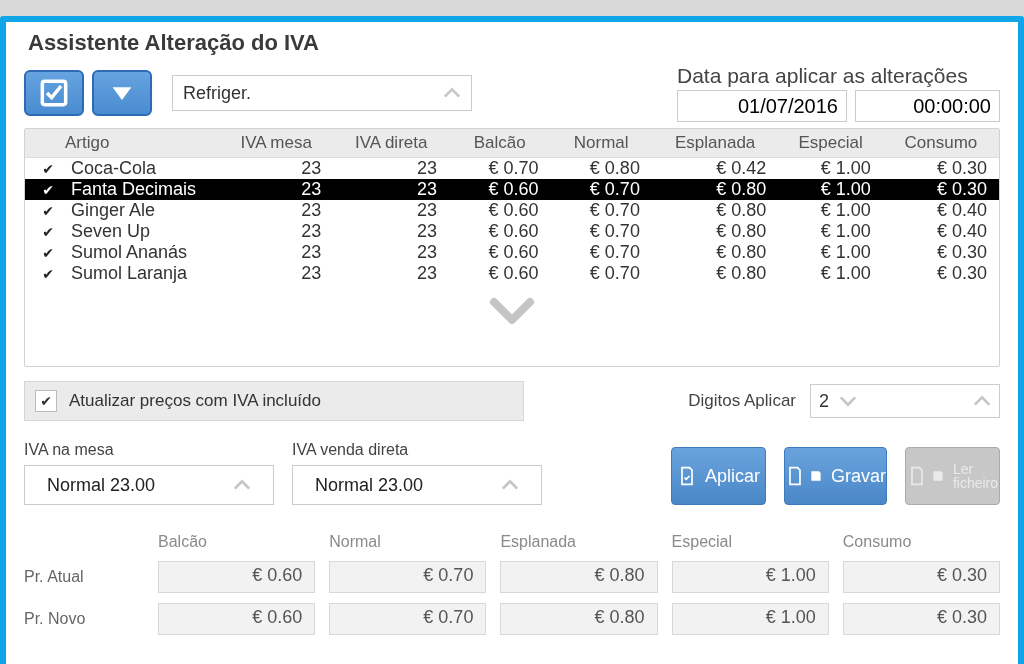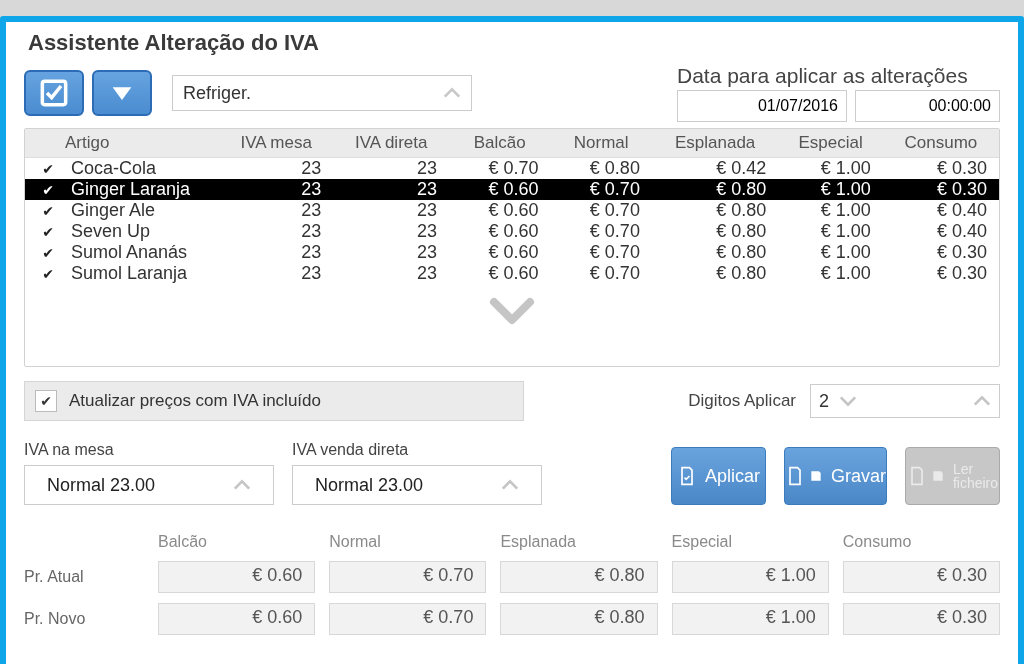--- a/index.html
+++ b/index.html
@@ -69,21 +69,21 @@
     gap: 2px;
   }
   .date-block .lbl {
     font-size: 21px;
     color: #444;
   }
   .date-block .row2 { display:flex; gap:8px; }
   .date-block input {
     height: 32px;
     border: 1px solid #ccc;
-    font-size: 16px;
+    font-size: 20px;
     text-align: right;
     padding: 15px 8px;
     font-family: inherit;
   }
 
   .grid-wrap {
     background:#fff;
     border: 1px solid #d2d2d2;
     border-radius: 2px;
   }
@@ -286,21 +286,21 @@
             <td>23</td>
             <td>23</td>
             <td>€ 0.70</td>
             <td>€ 0.80</td>
             <td>€ 0.42</td>
             <td>€ 1.00</td>
             <td>€ 0.30</td>
           </tr>
           <tr class="sel">
             <td><span class="chk"></span></td>
-            <td>Ginger Laranja</td>
+            <td>Fanta Decimais</td>
             <td>23</td>
             <td>23</td>
             <td>€ 0.60</td>
             <td>€ 0.70</td>
             <td>€ 0.80</td>
             <td>€ 1.00</td>
             <td>€ 0.30</td>
           </tr>
           <tr>
             <td><span class="chk"></span></td>

